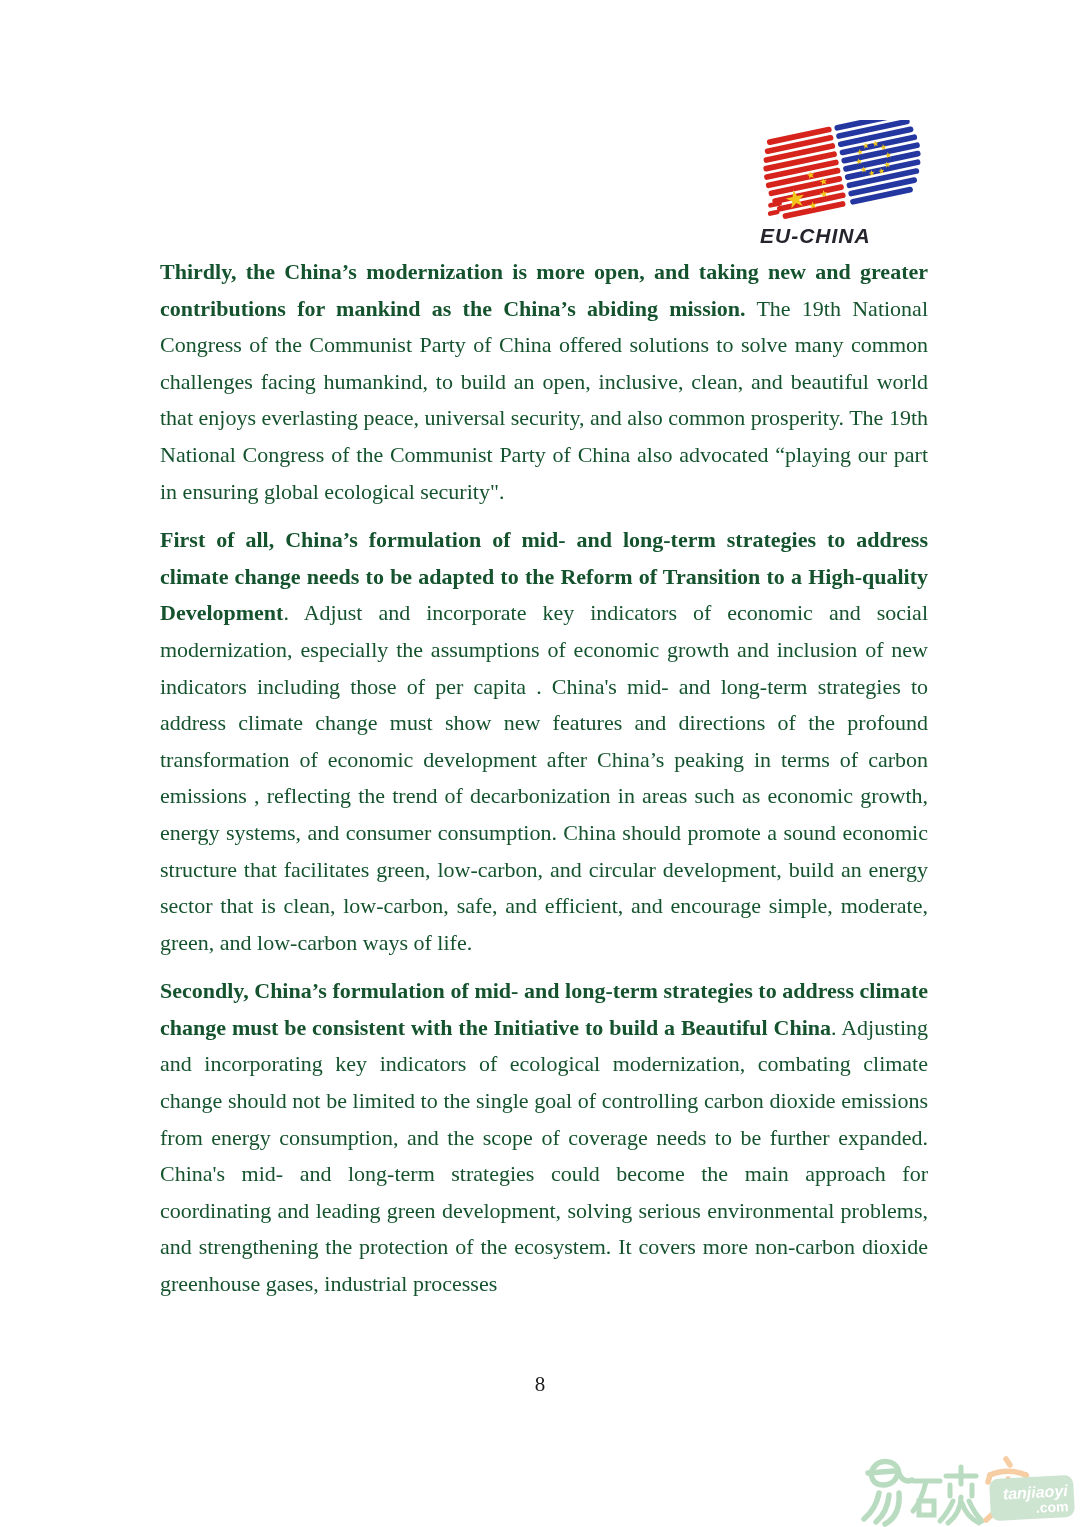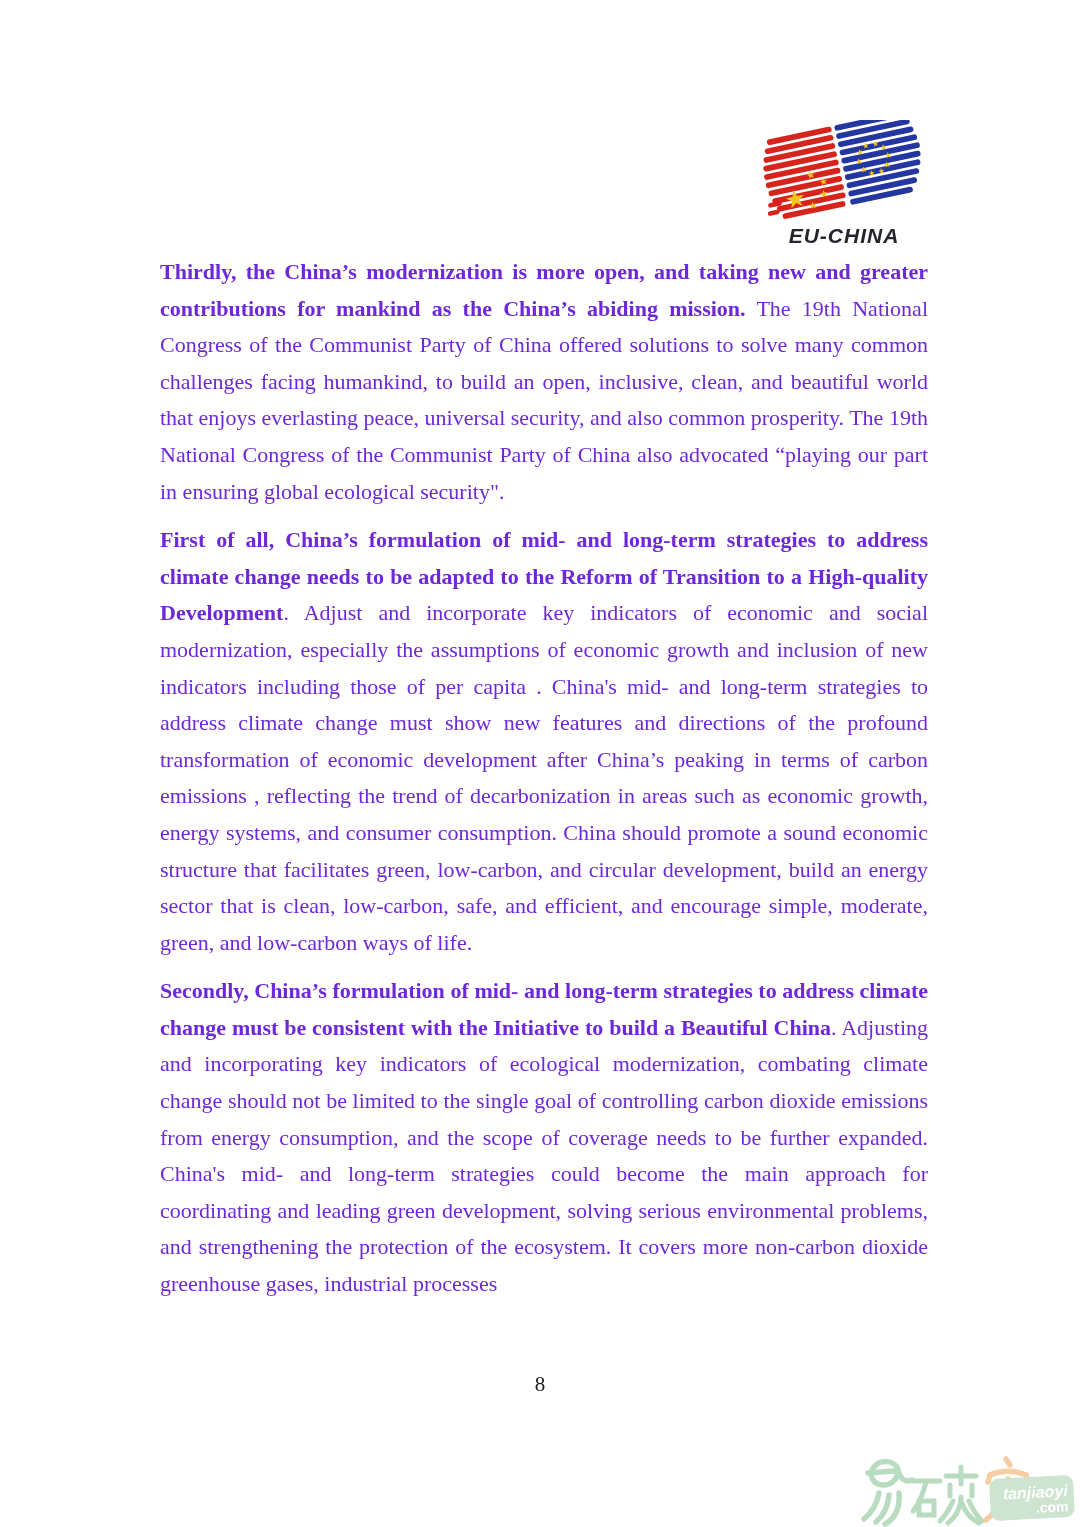--- a/index.html
+++ b/index.html
@@ -16,37 +16,37 @@
   .logo {
     position: absolute;
     left: 760px;
     top: 120px;
     width: 172px;
     height: 128px;
   }
   .logo-wordmark {
     width: 168px;
     margin-top: 0px;
-    text-align: center;
+    text-align: left;
     padding-right: 2px;
     font-family: "Liberation Sans", sans-serif;
     font-weight: 700;
     font-style: italic;
     font-size: 21px;
     letter-spacing: 1px;
     color: #25252d;
   }
 
   
   .content {
     position: absolute;
     left: 160px;
     top: 254px;
     width: 768px;
-    color: #6d28d9;
+    color: #14532d;
   }
   .content p {
     margin: 0 0 12px 0;
     font-size: 22px;
     line-height: 36.6px;
     text-align: justify;
   }
   .content p:last-child { margin-bottom: 0; }
   .run-bold { font-weight: 700; }
 

